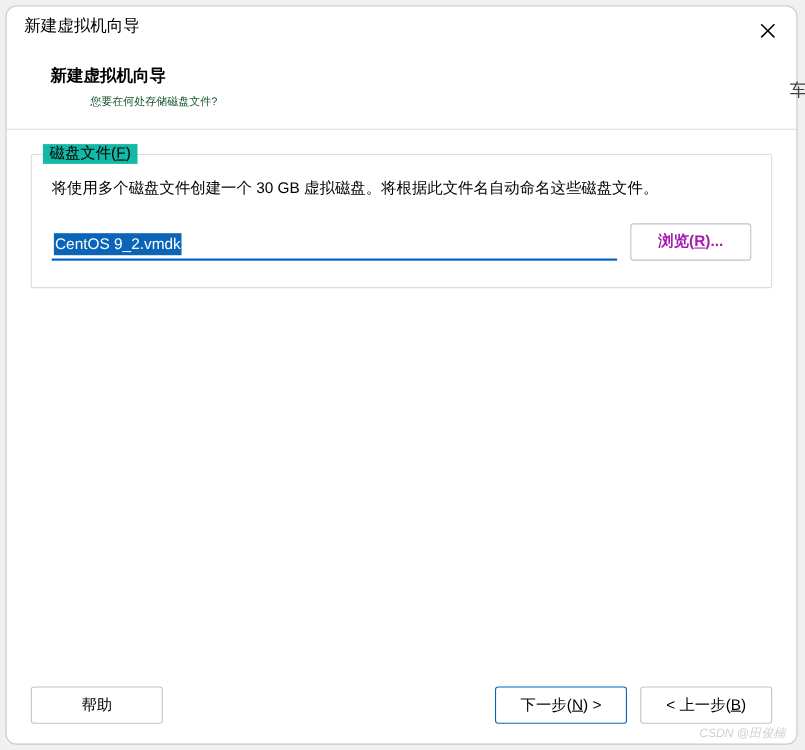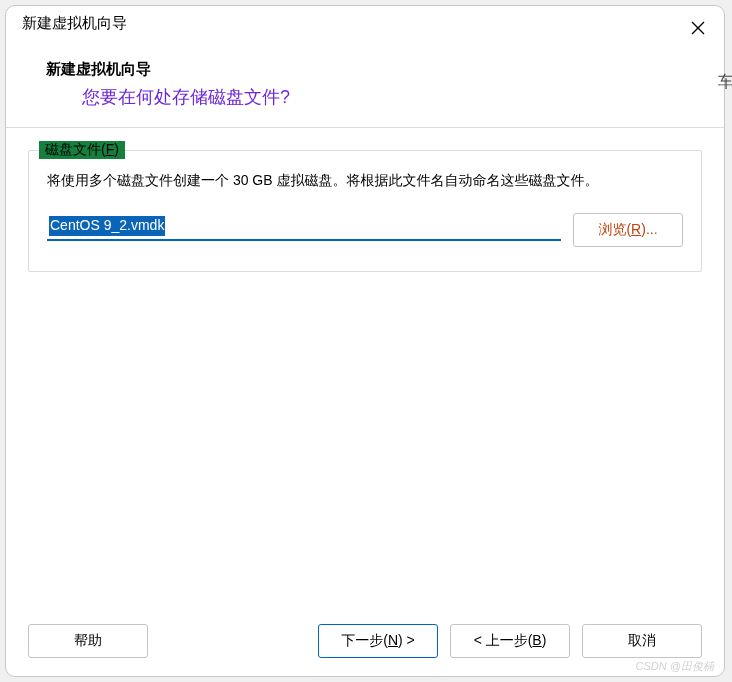--- a/index.html
+++ b/index.html
@@ -47,53 +47,53 @@
       padding: 12px 40px 18px 40px;
       border-bottom: 1px solid #dcdcdc;
     }
     .header-title {
       font-size: 15px;
       font-weight: 700;
       color: #000;
       margin-bottom: 6px;
     }
     .header-sub {
-      font-size: 18px;
-      color: #6d28d9;
+      font-size: 10px;
+      color: #14532d;
       padding-left: 36px;
     }
     .content {
       flex: 1;
       padding: 22px 22px 0 22px;
     }
     .group {
       border: 1px solid #dcdcdc;
       border-radius: 2px;
       padding: 18px 18px 24px 18px;
       position: relative;
     }
     .group-label {
       position: absolute;
       top: -10px;
       left: 10px;
-      background: #15803d;
+      background: #14b8a6;
       padding: 0 6px;
       font-size: 14px;
       color: #000;
     }
     .group-label .ul { text-decoration: underline; }
     .desc {
       font-size: 14px;
       color: #000;
       line-height: 1.7;
       margin-bottom: 20px;
     }
     .file-row {
       display: flex;
-      align-items: flex-start;
+      align-items: flex-end;
       gap: 12px;
     }
     .file-input-wrap {
       flex: 1;
       position: relative;
     }
     .file-input {
       width: 100%;
       border: none;
       border-bottom: 2px solid #0067c0;
@@ -115,22 +115,23 @@
       line-height: 1.35;
     }
     .browse-btn {
       border: 1px solid #c4c4c4;
       background: #ffffff;
       padding: 7px 18px;
       font-size: 14px;
       border-radius: 3px;
       cursor: pointer;
       font-family: inherit;
-      color: #c2410c;
+      color: #a21caf;
       min-width: 110px;
+      font-weight: bold;
     }
     .browse-btn .ul { text-decoration: underline; }
     .footer {
       display: flex;
       align-items: center;
       padding: 14px 22px 18px 22px;
       gap: 12px;
     }
     .footer-left { flex: 1; display: flex; }
     .btn {
@@ -206,19 +207,18 @@
   <div class="footer">
     <div class="footer-left">
       <button class="btn">帮助</button>
     </div>
     <button class="btn primary">
       <span>下一步(</span><span class="ul">N</span><span>) &gt;</span>
     </button>
     <button class="btn">
       <span>&lt; 上一步(</span><span class="ul">B</span><span>)</span>
     </button>
-    <button class="btn">取消</button>
   </div>
 
   <div class="watermark">CSDN @田俊楠</div>
 </div>
 
 <span class="edge-char">车</span>
 
 </body></html>

